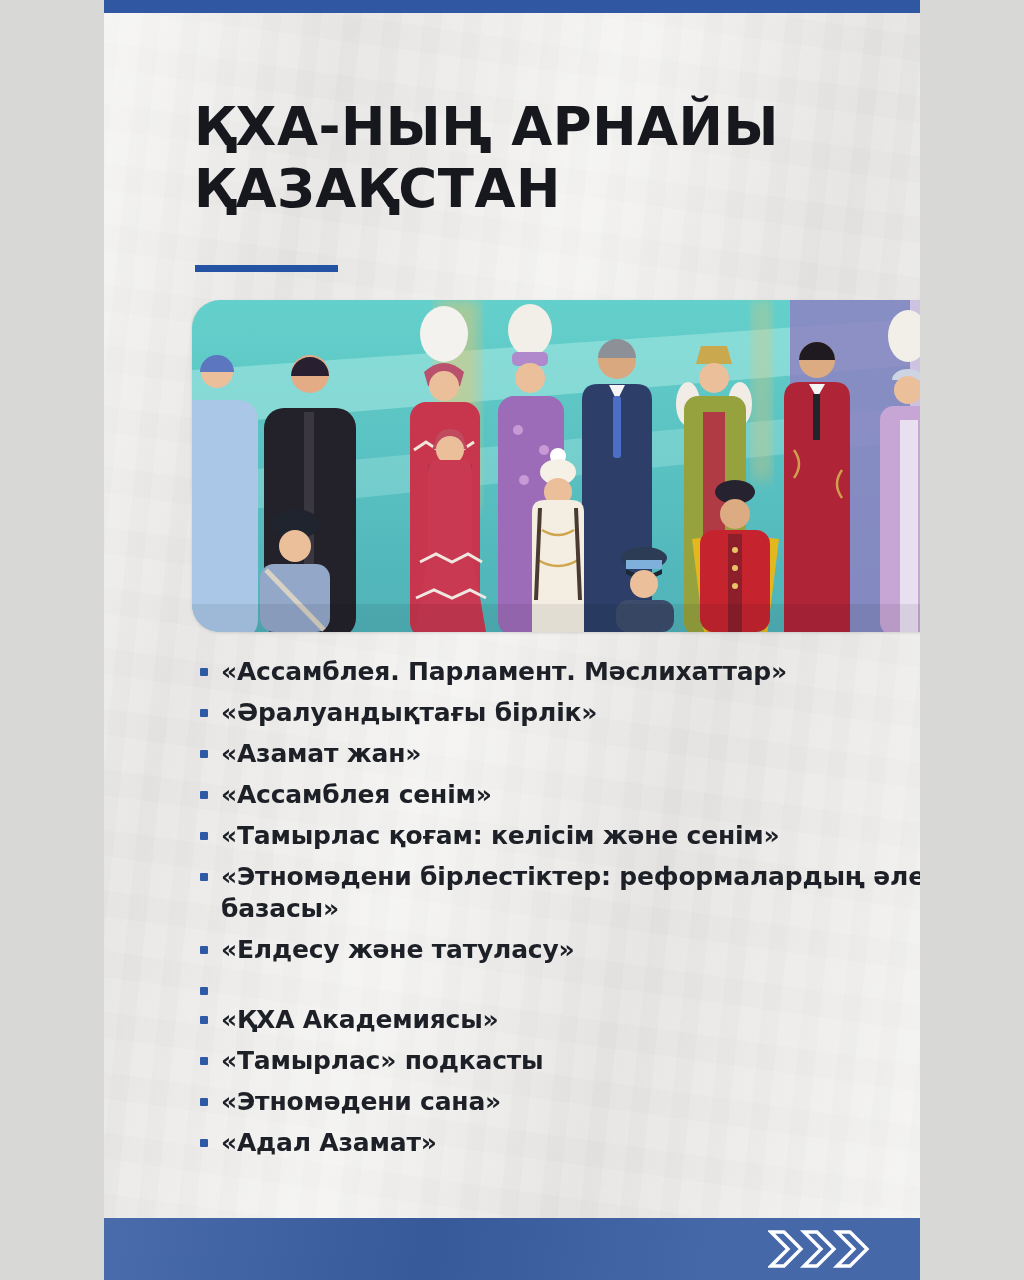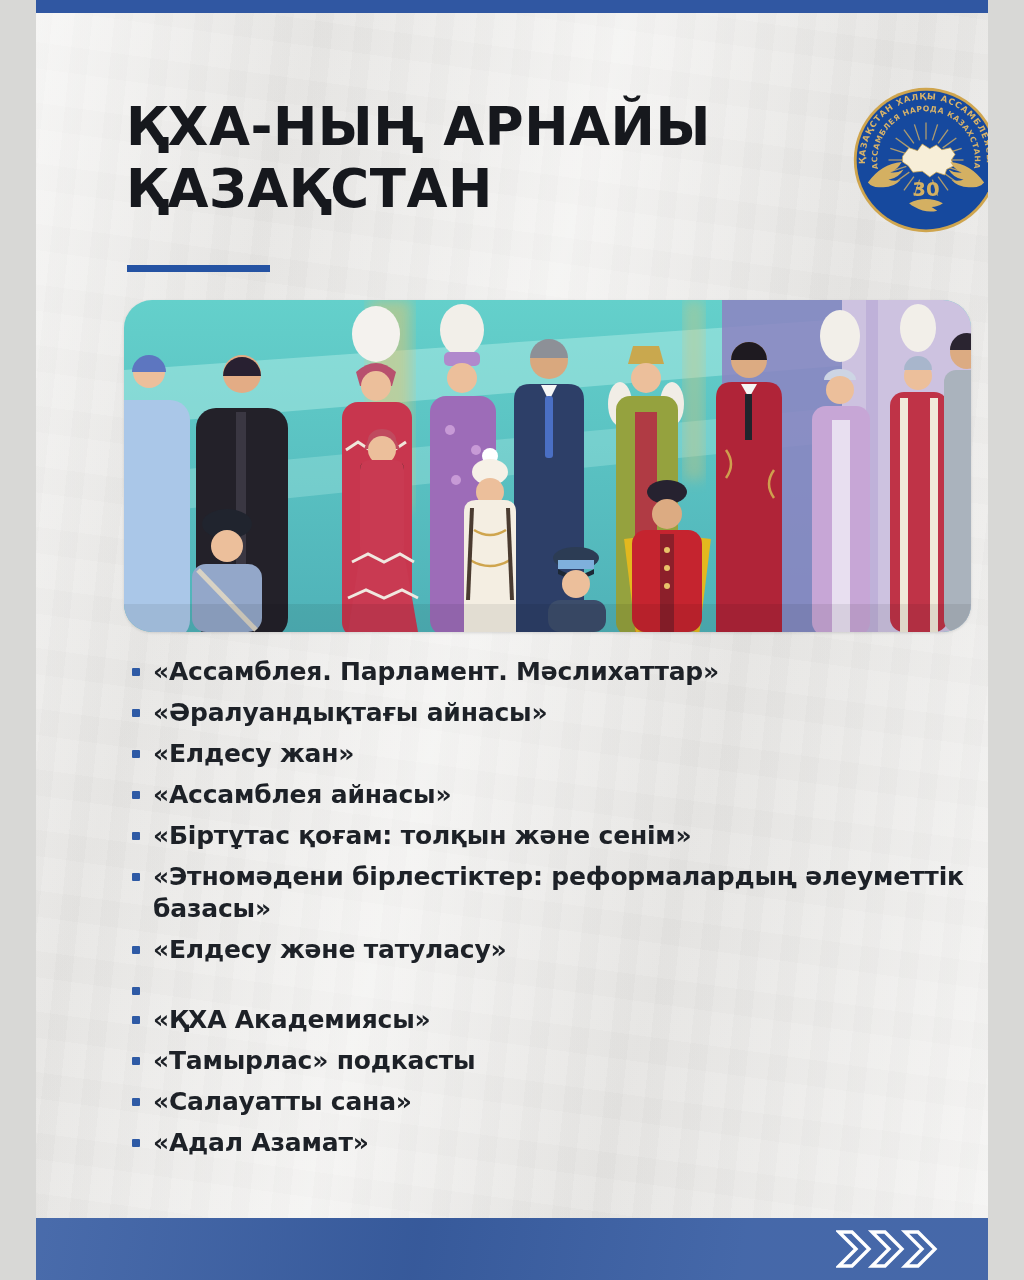--- a/index.html
+++ b/index.html
@@ -1,17 +1,17 @@
 <!DOCTYPE html>
 <html><head>
 <meta charset="utf-8">
 <style>
   html,body{margin:0;padding:0;background:#d8d8d6;}
   .poster{
-    position:relative;width:952px;height:1280px;margin:0 auto;overflow:hidden;
+    position:relative;width:816px;height:1280px;margin:0 auto;overflow:hidden;
     font-family:"DejaVu Sans",sans-serif;
     background-color:#edecea;
     background-image:
       linear-gradient(105deg, rgba(255,255,255,.55) 0%, rgba(120,120,118,.05) 22%,
         rgba(255,255,255,.4) 46%, rgba(110,110,108,.06) 68%, rgba(255,255,255,.45) 100%),
       repeating-linear-gradient(96deg, rgba(90,90,88,.02) 0 18px, rgba(255,255,255,.05) 18px 40px),
       repeating-linear-gradient(8deg, rgba(90,90,88,.015) 0 26px, rgba(255,255,255,.04) 26px 60px);
   }
   .top-bar{position:absolute;top:0;left:0;width:100%;height:13px;background:#3057a2;}
   .title{
@@ -233,36 +233,36 @@
 
   <ul class="projects">
     <li>
       <span class="bullet"></span>
       <span class="item-text">«Ассамблея. Парламент. Мәслихаттар»</span>
     </li>
 
 
     <li>
       <span class="bullet"></span>
-      <span class="item-text">«Әралуандықтағы айнасы»</span>
-    </li>
-
-    <li>
-      <span class="bullet"></span>
-      <span class="item-text">«Елдесу жан»</span>
-    </li>
-
-    <li>
-      <span class="bullet"></span>
-      <span class="item-text">«Ассамблея айнасы»</span>
-    </li>
-
-    <li>
-      <span class="bullet"></span>
-      <span class="item-text">«Біртұтас қоғам: толқын және сенім»</span>
+      <span class="item-text">«Әралуандықтағы бірлік»</span>
+    </li>
+
+    <li>
+      <span class="bullet"></span>
+      <span class="item-text">«Азамат жан»</span>
+    </li>
+
+    <li>
+      <span class="bullet"></span>
+      <span class="item-text">«Ассамблея сенім»</span>
+    </li>
+
+    <li>
+      <span class="bullet"></span>
+      <span class="item-text">«Тамырлас қоғам: келісім және сенім»</span>
     </li>
 
     <li>
       <span class="bullet"></span>
       <span class="item-text">«Этномәдени бірлестіктер: реформалардың әлеуметтік базасы»</span>
     </li>
 
     <li>
       <span class="bullet"></span>
       <span class="item-text">«Елдесу және татуласу»</span>
@@ -277,21 +277,21 @@
       <span class="item-text">«ҚХА Академиясы»</span>
     </li>
 
     <li>
       <span class="bullet"></span>
       <span class="item-text">«Тамырлас» подкасты</span>
     </li>
 
     <li>
       <span class="bullet"></span>
-      <span class="item-text">«Салауатты сана»</span>
+      <span class="item-text">«Этномәдени сана»</span>
     </li>
 
     <li>
       <span class="bullet"></span>
       <span class="item-text">«Адал Азамат»</span>
     </li>
   </ul>
 
   <footer class="bottom-bar">
     <svg class="chevrons" width="106" height="40" viewBox="0 0 106 40">

